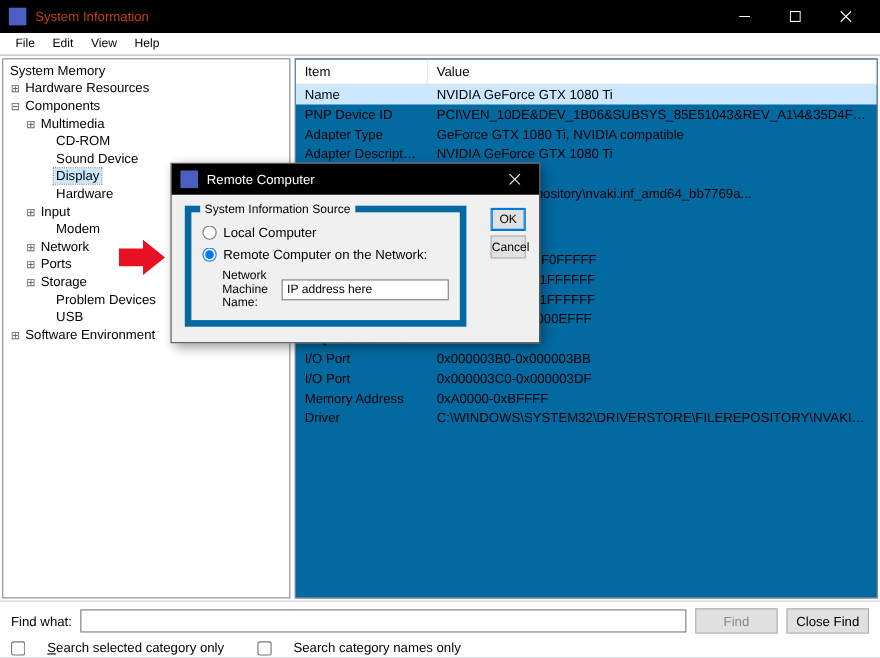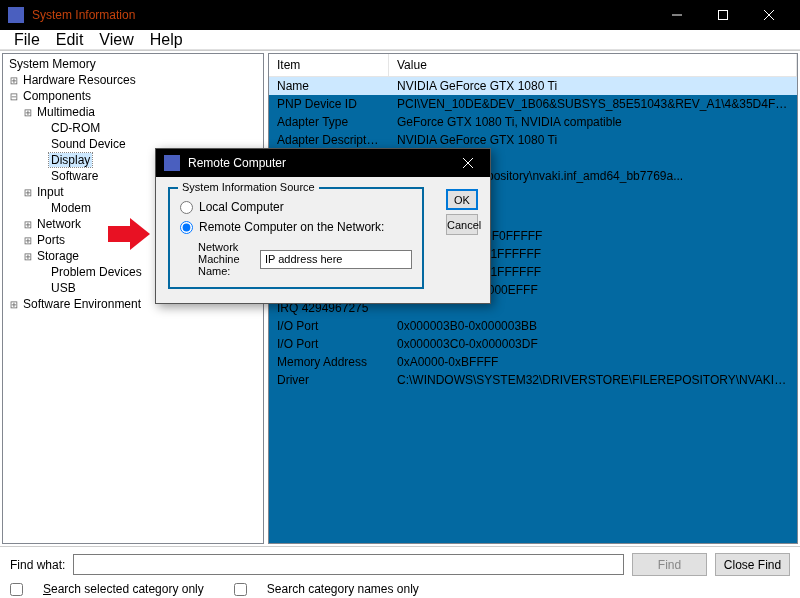--- a/index.html
+++ b/index.html
@@ -7,21 +7,21 @@
 
   
   .titlebar { height: 30px; background: #000; color: #c2410c; display: flex; align-items: center; padding: 12px 8px; }
   .titlebar .icon { width: 16px; height: 16px; background: #4a5fbf; margin-right: 8px; }
   .titlebar .title { flex: 1; font-size: 12px; }
   .titlebar .wbtn { width: 46px; height: 30px; display: flex; align-items: center; justify-content: center; color: #fff; }
   .titlebar .wbtn svg { stroke: #fff; stroke-width: 1; fill: none; }
 
   
   .menubar { height: 20px; display: flex; align-items: center; padding: 0 6px; border-bottom: 1px solid #e0e0e0; }
-  .menubar span { padding: 2px 8px; font-size: 16px; }
+  .menubar span { padding: 2px 8px; font-size: 11px; }
 
   
   .main { display: flex; height: 496px; border-top: 1px solid #ccc; }
   .tree-pane { width: 262px; border: 1px solid #828790; margin: 2px 0 2px 2px; overflow: hidden; padding: 2px 0; background: #fff; }
   .list-pane { flex: 1; border: 1px solid #828790; margin: 2px 2px 2px 4px; overflow: hidden; background: #0369a1; }
 
   
   .tree { list-style: none; }
   .tree li { white-space: nowrap; padding: 1px 0; }
   .tree .lbl { display: inline-block; padding: 0 2px; }
@@ -53,21 +53,21 @@
   .footer input[type=checkbox] { width: 13px; height: 13px; }
   .underline-first::first-letter { text-decoration: underline; }
 
   
   .dialog { position: absolute; left: 155px; top: 148px; width: 336px; background: #f0f0f0; border: 1px solid #555; box-shadow: 3px 3px 10px rgba(0,0,0,0.4); }
   .dialog .dtitle { height: 28px; background: #000; color: #fff; display: flex; align-items: center; padding: 0 8px; }
   .dialog .dtitle .icon { width: 16px; height: 16px; background: #4a5fbf; margin-right: 8px; }
   .dialog .dtitle .t { flex: 1; font-size: 12px; }
   .dialog .dclose { width: 28px; height: 28px; display: flex; align-items: center; justify-content: center; color:#fff; }
   .dialog .dbody { padding: 10px 12px 14px 12px; position: relative; }
-  .dialog .group { border: 2px solid #0369a1; padding: 8px 10px 10px 10px; position: relative; width: 256px; }
+  .dialog .group { border: 6px solid #0369a1; padding: 8px 10px 10px 10px; position: relative; width: 256px; }
   .dialog .group .legend { position: absolute; top: -8px; left: 8px; background: #f0f0f0; padding: 0 4px; font-size: 11px; }
   .dialog .radio-row { display: flex; align-items: center; gap: 6px; padding: 3px 0; font-size: 11px; }
   .dialog .radio-row input { margin: 0; }
   .dialog .nm-row { display: flex; align-items: center; gap: 4px; margin-top: 4px; margin-left: 18px; }
   .dialog .nm-row label { font-size: 11px; }
   .dialog .nm-row input { flex: 1; height: 19px; border: 1px solid #7a7a7a; font-size: 11px; padding: 0 4px; }
   .dialog .btns { position: absolute; right: 12px; top: 12px; display: flex; flex-direction: column; gap: 4px; }
   .dialog .btns button { width: 32px; height: 21px; border: 1px solid #adadad; background: #e1e1e1; font-size: 11px; }
   .dialog .btns button.primary { border: 1px solid #0078d7; box-shadow: inset 0 0 0 1px #0078d7; }
 
@@ -109,21 +109,21 @@
 <div class="main">
   <div class="tree-pane">
     <ul class="tree">
       <li><span class="pad d1"></span><span class="lbl">System Memory</span></li>
       <li><span class="pad d1"></span><span class="tw">⊞</span><span class="lbl">Hardware Resources</span></li>
       <li><span class="pad d1"></span><span class="tw">⊟</span><span class="lbl">Components</span></li>
       <li><span class="pad d2"></span><span class="tw">⊞</span><span class="lbl">Multimedia</span></li>
       <li><span class="pad d3"></span><span class="tw"></span><span class="lbl">CD-ROM</span></li>
       <li><span class="pad d3"></span><span class="tw"></span><span class="lbl">Sound Device</span></li>
       <li><span class="pad d3"></span><span class="tw"></span><span class="lbl sel">Display</span></li>
-      <li><span class="pad d3"></span><span class="tw"></span><span class="lbl">Software</span></li>
+      <li><span class="pad d3"></span><span class="tw"></span><span class="lbl">Hardware</span></li>
       <li><span class="pad d2"></span><span class="tw">⊞</span><span class="lbl">Input</span></li>
       <li><span class="pad d3"></span><span class="tw"></span><span class="lbl">Modem</span></li>
       <li><span class="pad d2"></span><span class="tw">⊞</span><span class="lbl">Network</span></li>
       <li><span class="pad d2"></span><span class="tw">⊞</span><span class="lbl">Ports</span></li>
       <li><span class="pad d2"></span><span class="tw">⊞</span><span class="lbl">Storage</span></li>
       <li><span class="pad d3"></span><span class="tw"></span><span class="lbl">Problem Devices</span></li>
       <li><span class="pad d3"></span><span class="tw"></span><span class="lbl">USB</span></li>
       <li><span class="pad d1"></span><span class="tw">⊞</span><span class="lbl">Software Environment</span></li>
     </ul>
   </div>

